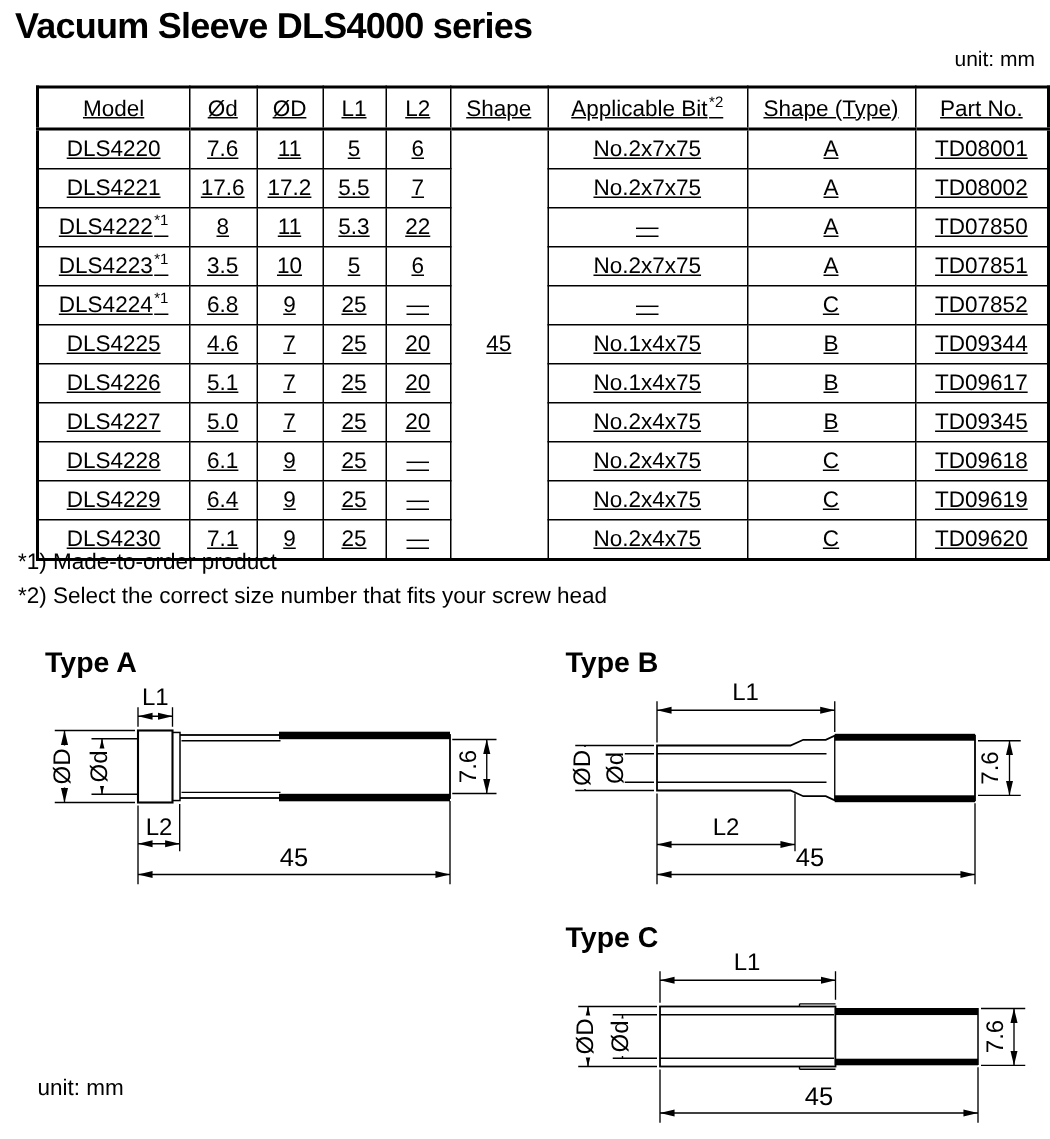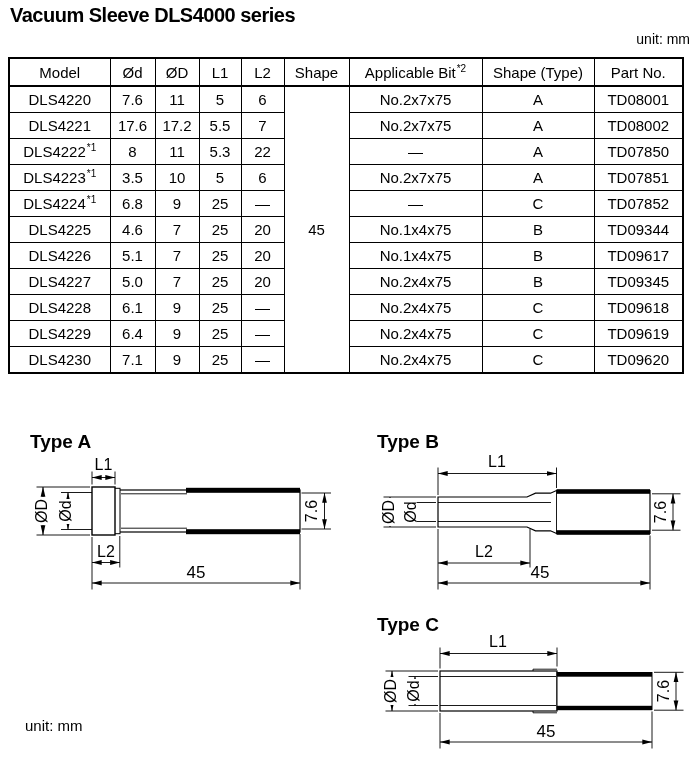--- a/index.html
+++ b/index.html
@@ -1,22 +1,22 @@
 <!DOCTYPE html>
 <html><head>
 <meta charset="utf-8">
 <style>
   html,body{margin:0;padding:0;background:#fff;}
   .page{position:relative;width:700px;height:759px;background:#fff;color:#000;
         font-family:"Liberation Sans","DejaVu Sans",sans-serif;overflow:hidden;}
-  .title{position:absolute;left:10px;top:4px;margin:0;font-size:20px;font-weight:bold;
+  .title{position:absolute;left:10px;top:4px;margin:0;font-size:24px;font-weight:bold;
          letter-spacing:-0.5px;white-space:nowrap;}
   .unit-top{position:absolute;right:10px;top:31px;font-size:14px;}
-  table.spec{position:absolute;left:8px;top:57px;width:674px;border-collapse:collapse;
-             table-layout:fixed;font-size:15px;border:2px solid #000;}
+  table.spec{position:absolute;left:24px;top:57px;width:674px;border-collapse:collapse;
+             table-layout:fixed;font-size:15px;border:2px solid #000;text-decoration:underline;}
   table.spec th,table.spec td{border:1px solid #000;padding:0 4px;height:25px;text-align:center;
              white-space:nowrap;overflow:hidden;font-weight:normal;}
   table.spec thead th{height:26px;border-bottom:2.5px solid #000;}
   td.c-model{text-align:left;padding-left:9px;}
   sup{font-size:10px;vertical-align:super;line-height:0;margin-left:1px;}
   .footnotes{position:absolute;left:12px;top:363px;font-size:15px;line-height:23px;}
   .unit-bottom{position:absolute;left:25px;top:717px;font-size:15px;}
   svg.dwg{position:absolute;overflow:visible;}
   svg.dwg text{font-size:16px;fill:#000;}
   svg.dwg text.dtitle{font-size:19px;font-weight:bold;}
@@ -168,20 +168,24 @@
           <td class="c-num">9</td>
           <td class="c-num">25</td>
           <td class="c-num">—</td>
           <td class="c-bit">No.2x4x75</td>
           <td class="c-shape">C</td>
           <td class="c-part">TD09620</td>
         </tr>
       </tbody>
   </table>
 
+  <div class="footnotes">
+    <div>*1) Made-to-order product</div>
+    <div>*2) Select the correct size number that fits your screw head</div>
+  </div>
 
   <svg class="dwg" style="left:20px;top:425px;" width="330" height="175" viewBox="20 425 330 175">
     <defs>
       <marker id="arwA" viewBox="0 0 10 6" refX="9.8" refY="3" markerWidth="11" markerHeight="6.6" orient="auto-start-reverse">
           <path d="M0,0.6 L10,3 L0,5.4 Z" fill="#000"></path>
         </marker>
     </defs>
     <text class="dtitle" x="30" y="448">Type A</text>
     <g>
       <rect class="ol" x="119" y="490" width="181" height="42" stroke-width="1.2"></rect>

